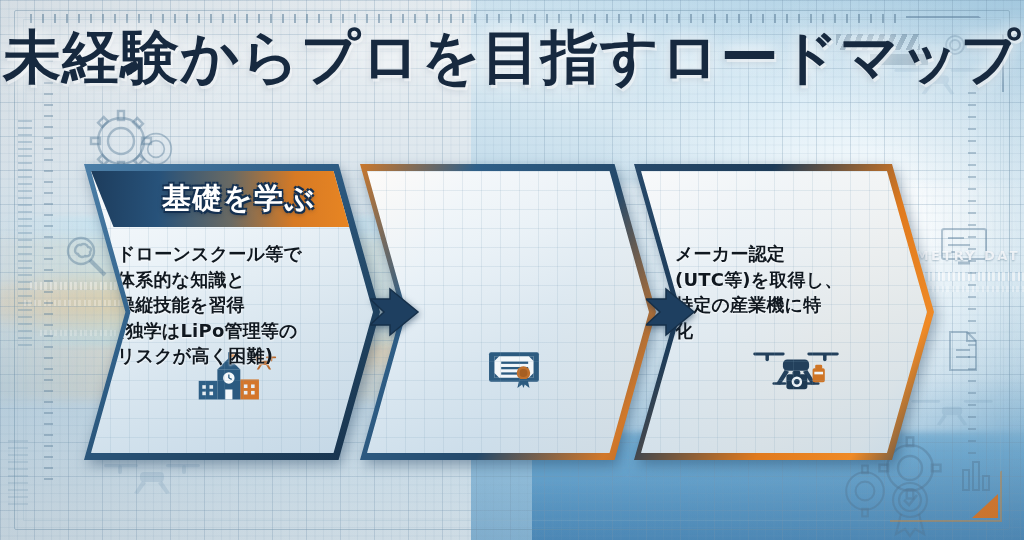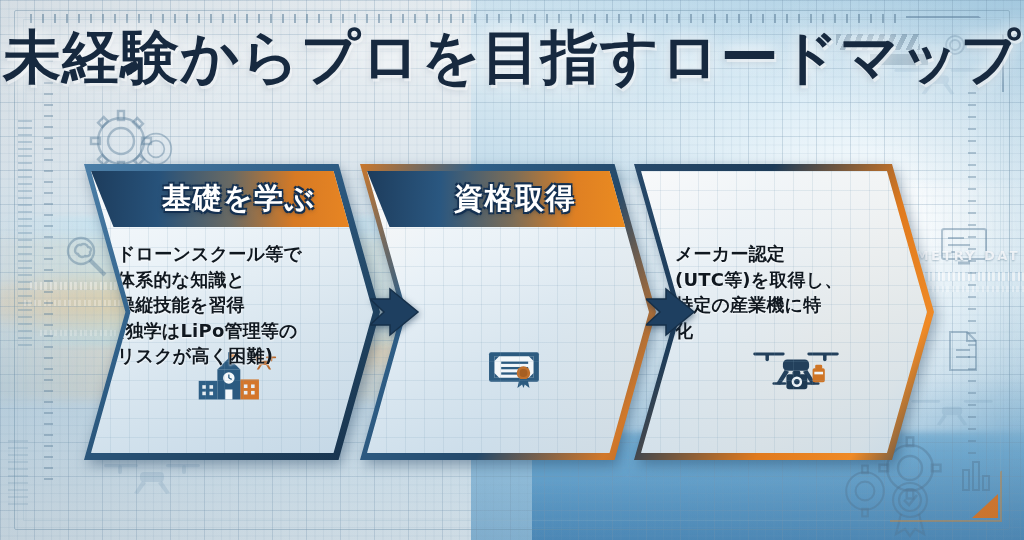--- a/index.html
+++ b/index.html
@@ -440,23 +440,20 @@
       </div>
     </div>
 
     <svg class="arrow arrow1" viewBox="0 0 50 52">
       <polygon points="0,13 20,13 20,3 48,26 20,49 20,39 0,39 14,26" fill="#1e3f60" stroke="#16304a" stroke-width="1.5"></polygon>
     </svg>
 
     <div class="step step2">
       <div class="outer chev-clip outer2"></div>
       <div class="inner chev-clip inner-face">
-        <div class="step-header">
-          <div class="step-header-text">資格取得</div>
-        </div>
         <svg class="step-icon" viewBox="0 0 86 58" style="width:58px;height:52px;">
           <rect x="6" y="4" width="74" height="44" rx="3" fill="#2c5b80"></rect>
           <path d="M14 10 h58 v32 h-58 z" fill="#f2f7fa"></path>
           <path d="M14 10 l7 0 -7 7 z M72 10 l-7 0 7 7 z M14 42 l7 0 -7 -7 z M72 42 l-7 0 7 -7 z" fill="#2c5b80"></path>
           <rect x="24" y="18" width="40" height="3.4" fill="#2c5b80"></rect>
           <rect x="24" y="26" width="40" height="3.4" fill="#2c5b80"></rect>
           <rect x="24" y="34" width="24" height="3.4" fill="#2c5b80"></rect>
           <circle cx="57" cy="35" r="10" fill="#c0702c"></circle>
           <circle cx="57" cy="35" r="6" fill="#a75f22"></circle>
           <path d="M51 44 L48 57 L55 52 L57 57 L59 52 L66 57 L63 44 Z" fill="#2c5b80"></path>

